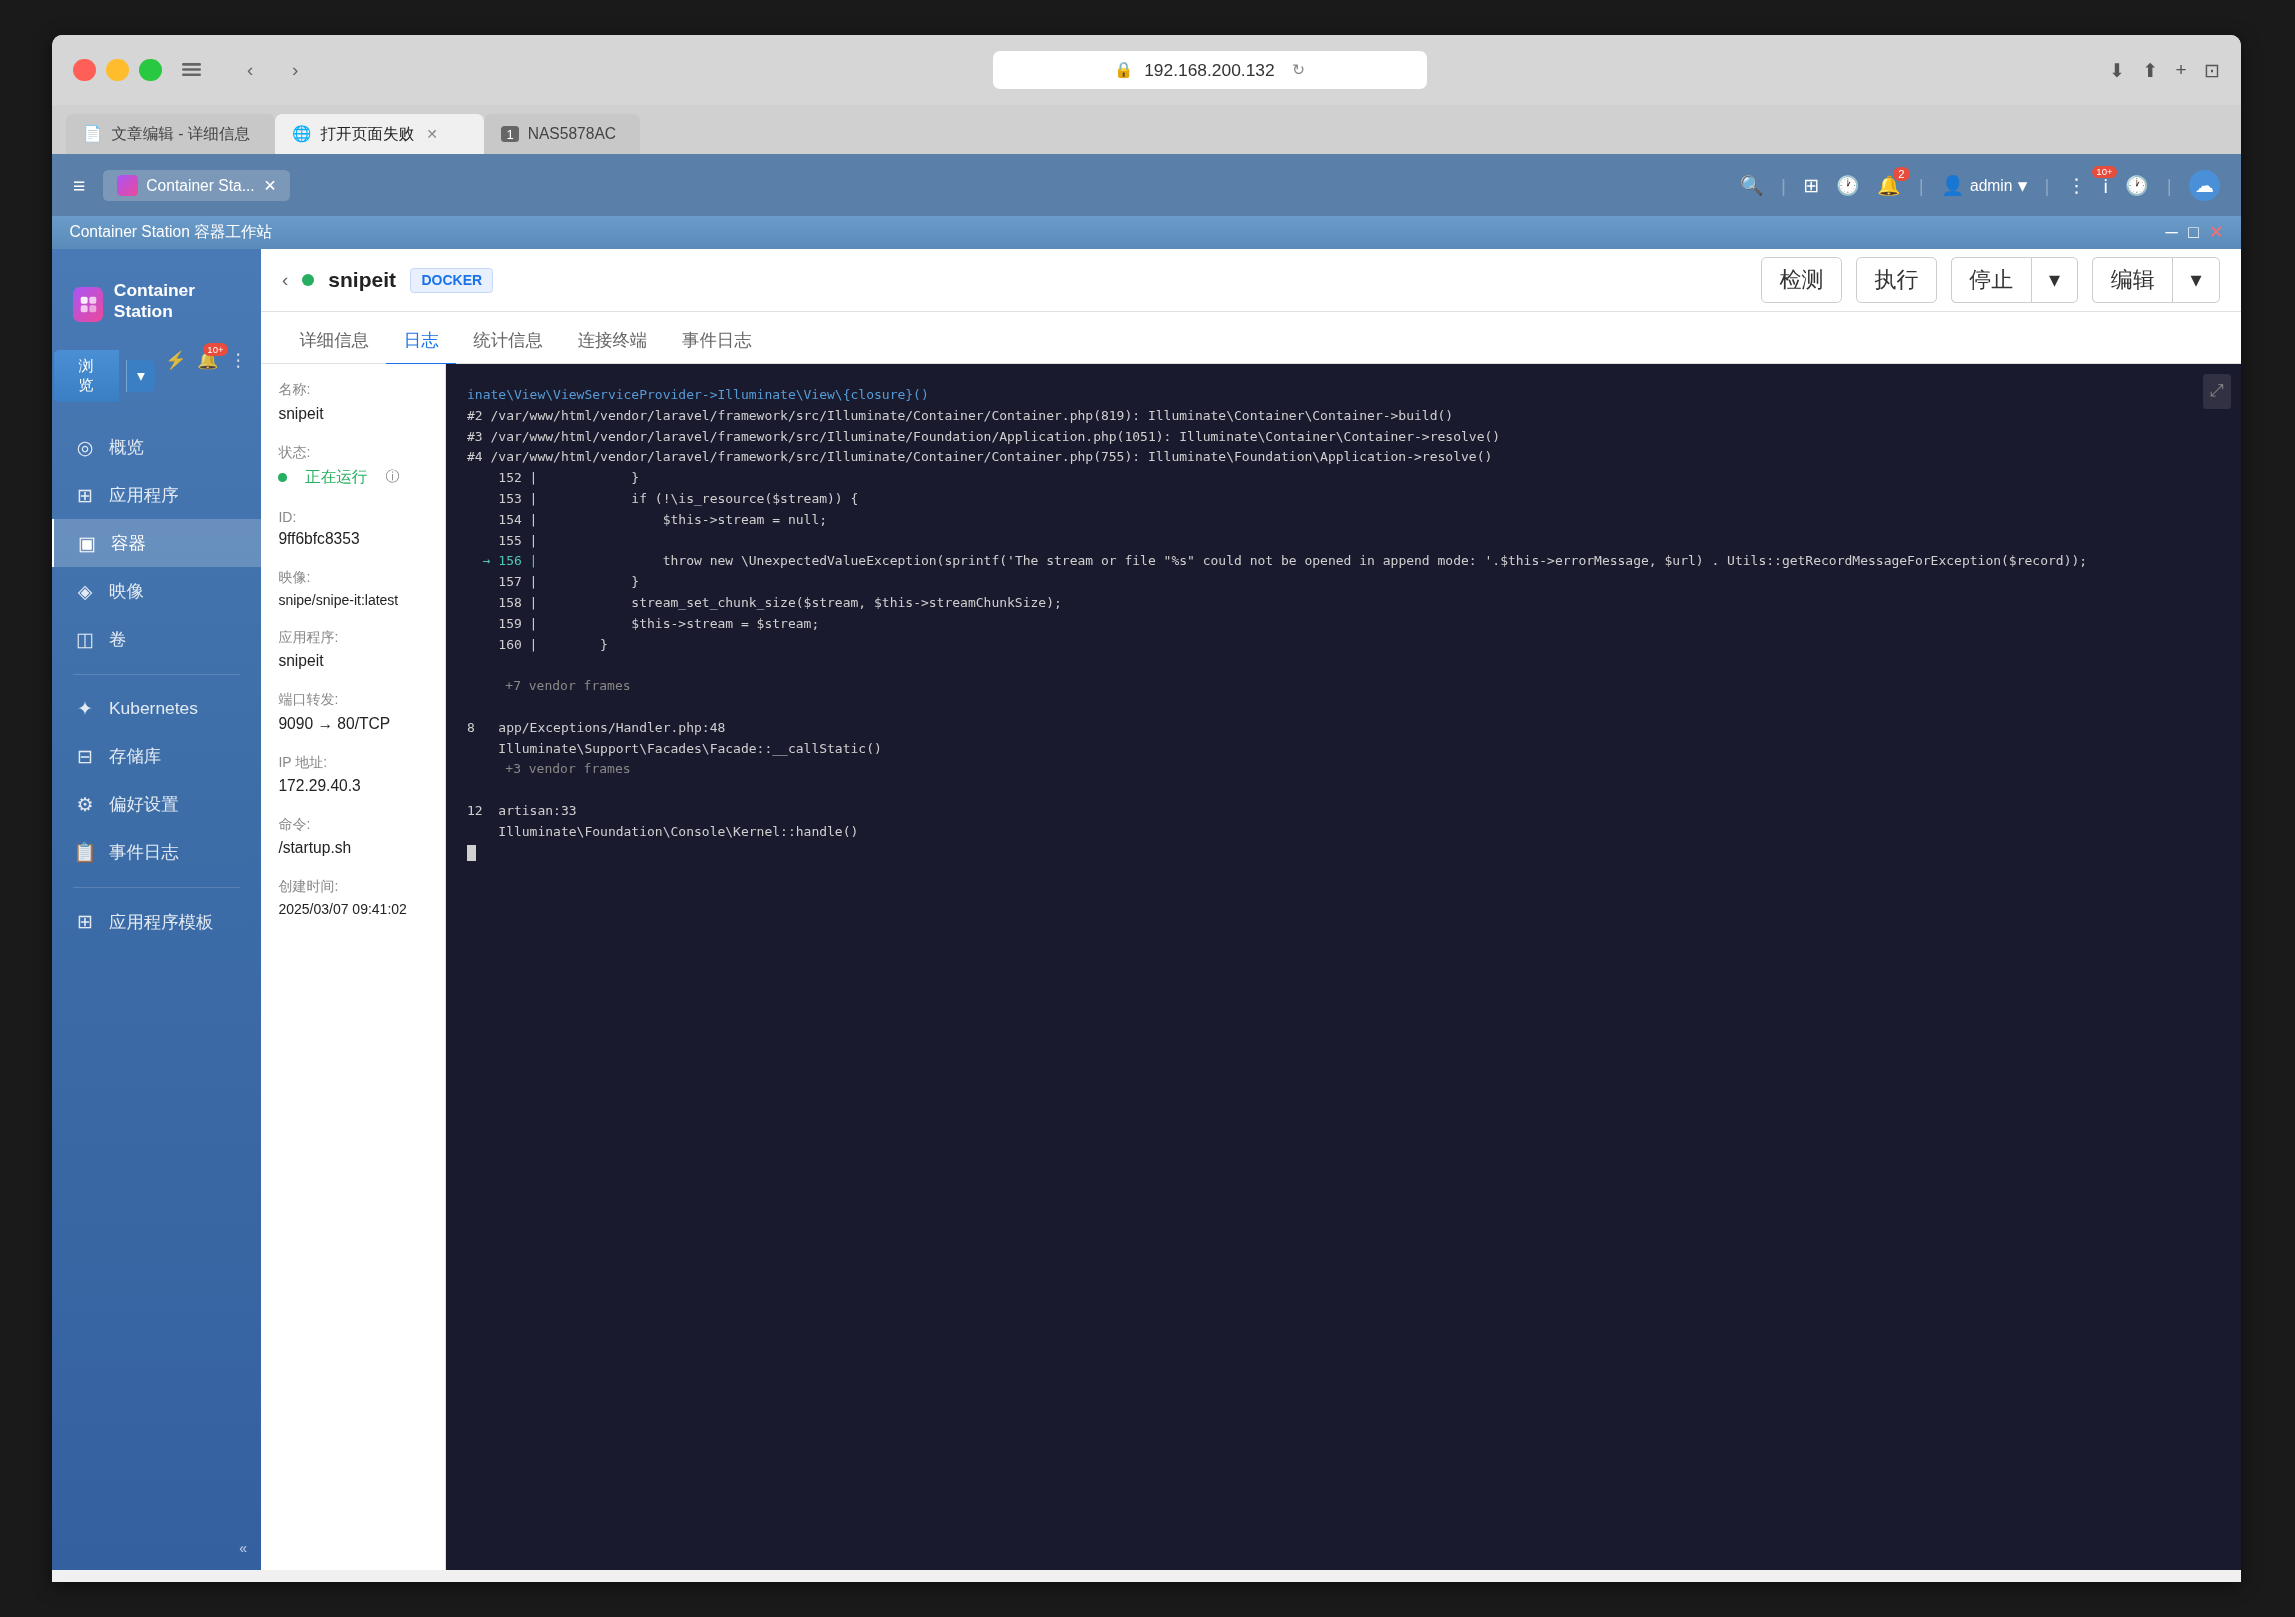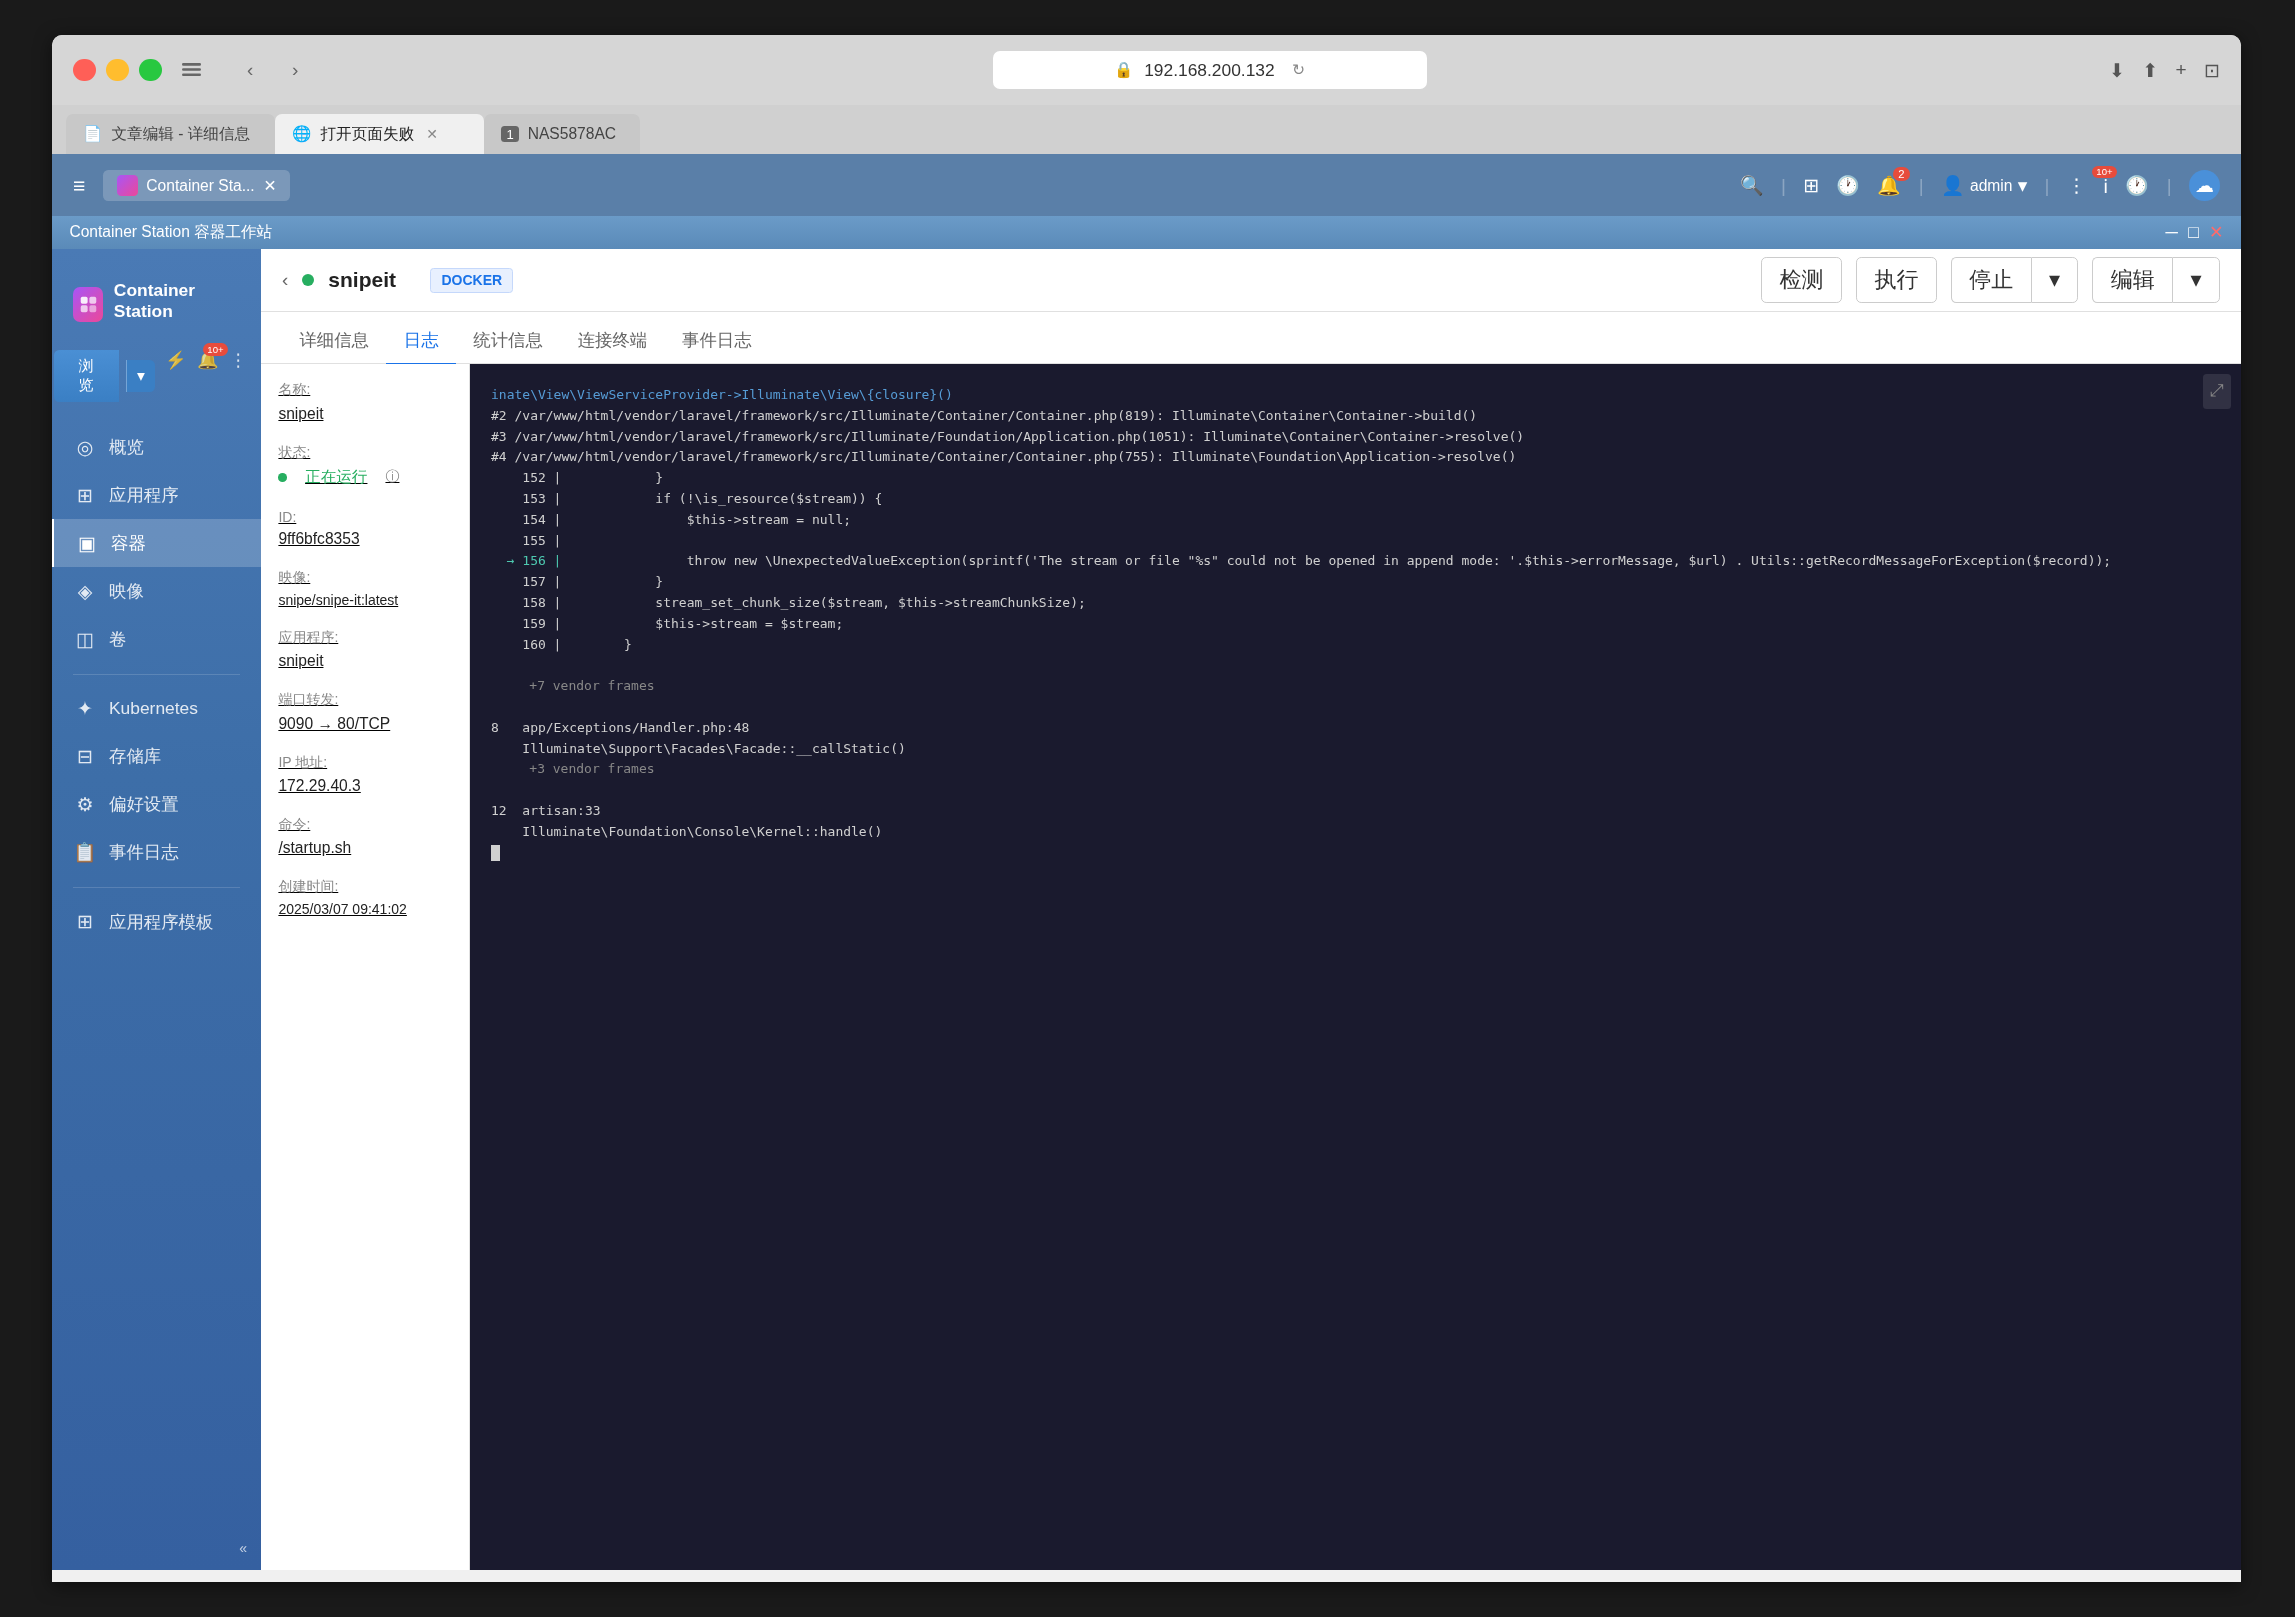--- a/index.html
+++ b/index.html
@@ -358,21 +358,20 @@
     }
 
     .docker-badge {
       background: #e8f0fe;
       color: #1a73e8;
       border: 0.9px solid #c5d8fb;
       border-radius: 3.5px;
       padding: 3.5px 10.4px;
       font-size: 14px;
       font-weight: 600;
-      margin-left: 20px;
     }
 
     .spacer { flex: 1; }
 
     .action-btn {
       border: 0.9px solid #ccc;
       background: white;
       border-radius: 5.2px;
       padding: 7px 17.4px;
       font-size: 22px;
@@ -423,27 +422,26 @@
 
     
     .split-panel {
       display: flex;
       flex: 1;
       overflow: hidden;
     }
 
     
     .info-panel {
-      width: 209px;
+      width: 185px;
       background: white;
       border-right: 0.9px solid #e0e0e0;
       padding: 17.4px;
       overflow-y: auto;
       flex-shrink: 0;
-      text-decoration: underline;
     }
 
     .info-field {
       margin-bottom: 21px;
     }
 
     .info-label {
       font-size: 14px;
       color: #888;
       margin-bottom: 5.2px;

